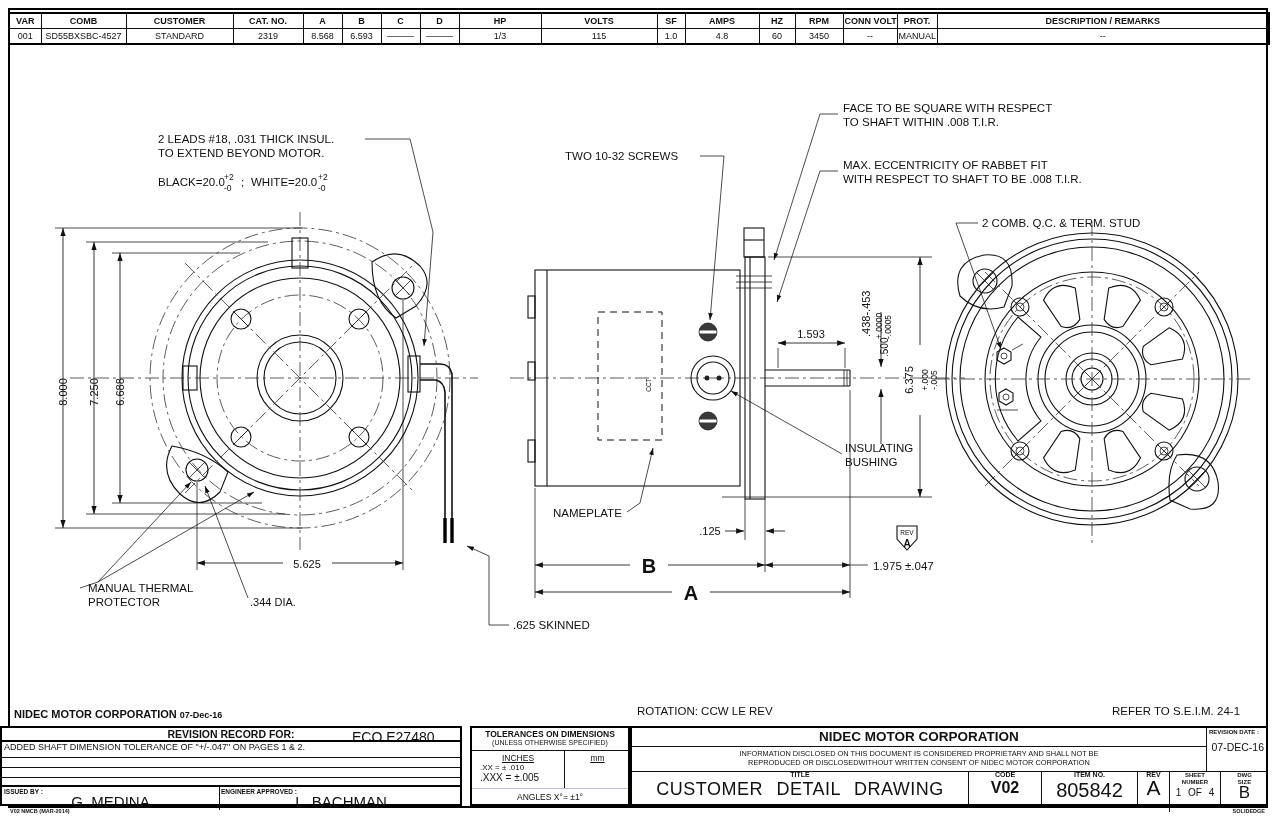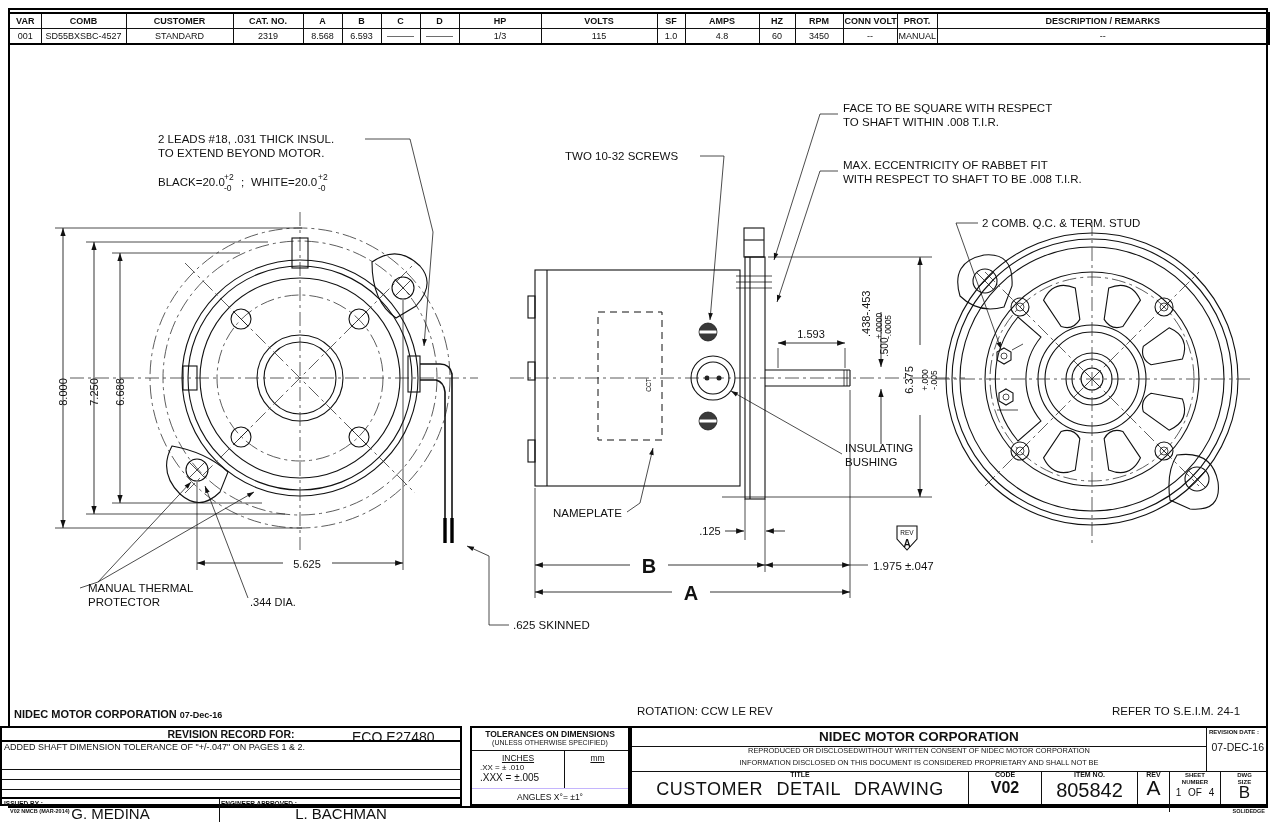--- a/index.html
+++ b/index.html
@@ -395,21 +395,21 @@
   <div class="footline" style="left:14px;top:708px;">
     <span>NIDEC MOTOR CORPORATION</span>
     <span style="font-size:9px;">07-Dec-16</span>
   </div>
 
   <div class="blk" style="left:0;top:726px;width:462px;height:80px;">
     <div class="rr-row" style="height:14px;border-bottom:2px solid #000;">
       <div style="text-align:center;font-size:10.5px;font-weight:bold;line-height:13px;">REVISION RECORD FOR:</div>
       <span class="abs" style="left:350px;top:1px;font-size:14px;">ECO E27480</span>
     </div>
-    <div class="rr-row" style="height:28px;font-size:9px;line-height:11px;padding-left:2px;">ADDED SHAFT DIMENSION TOLERANCE OF "+/-.047" ON PAGES 1 &amp; 2.</div>
+    <div class="rr-row" style="height:16px;font-size:9px;line-height:11px;padding-left:2px;">ADDED SHAFT DIMENSION TOLERANCE OF "+/-.047" ON PAGES 1 &amp; 2.</div>
     <div class="rr-row" style="height:10px;"></div>
     <div class="rr-row" style="height:10px;"></div>
     <div class="rr-row" style="height:9px;border-bottom:2px solid #000;"></div>
     <div style="position:relative;height:23px;">
       <div class="abs" style="left:0;top:0;width:217px;height:23px;border-right:1px solid #111;">
         <span class="lbl-sm">ISSUED BY :</span>
         <div style="text-align:center;font-size:15px;padding-top:6px;">G. MEDINA</div>
       </div>
       <div class="abs" style="left:217px;top:0;width:244px;height:23px;">
         <span class="lbl-sm">ENGINEER APPROVED :</span>
@@ -436,22 +436,22 @@
     <div style="height:16px;text-align:center;font-size:8.5px;line-height:16px;">ANGLES  X°= ±1°</div>
   </div>
 
   <div class="blk" style="left:630px;top:726px;width:638px;height:80px;">
     <div class="abs" style="left:0;top:0;width:574px;height:18px;border-bottom:1px solid #111;border-right:1px solid #111;text-align:center;font-size:13.5px;font-weight:bold;line-height:17px;">NIDEC MOTOR CORPORATION</div>
     <div class="abs" style="left:575px;top:0;width:59px;height:43px;border-bottom:1px solid #111;">
       <div style="font-size:6px;font-weight:bold;padding:1px 0 0 2px;">REVISION DATE :</div>
       <div style="font-size:10.5px;text-align:right;padding:6px 2px 0 0;">07-DEC-16</div>
     </div>
     <div class="abs" style="left:0;top:18px;width:574px;height:25px;border-bottom:1px solid #111;border-right:1px solid #111;text-align:center;">
+      <div style="font-size:7.4px;padding-top:3px;">INFORMATION DISCLOSED ON THIS DOCUMENT IS CONSIDERED PROPRIETARY AND SHALL NOT BE</div>
       <div style="font-size:7.4px;">REPRODUCED OR DISCLOSEDWITHOUT WRITTEN CONSENT OF NIDEC MOTOR CORPORATION</div>
-      <div style="font-size:7.4px;padding-top:3px;">INFORMATION DISCLOSED ON THIS DOCUMENT IS CONSIDERED PROPRIETARY AND SHALL NOT BE</div>
     </div>
 
     <div class="cell" style="left:0;top:43px;width:336px;height:33px;border-left:none;">
       <div class="cell-lbl">TITLE</div>
       <div style="font-size:18px;word-spacing:8px;letter-spacing:0.5px;">CUSTOMER DETAIL DRAWING</div>
     </div>
     <div class="cell" style="left:336px;top:43px;width:73px;height:33px;">
       <div class="cell-lbl">CODE</div>
       <div style="font-size:16px;font-weight:bold;">V02</div>
     </div>

